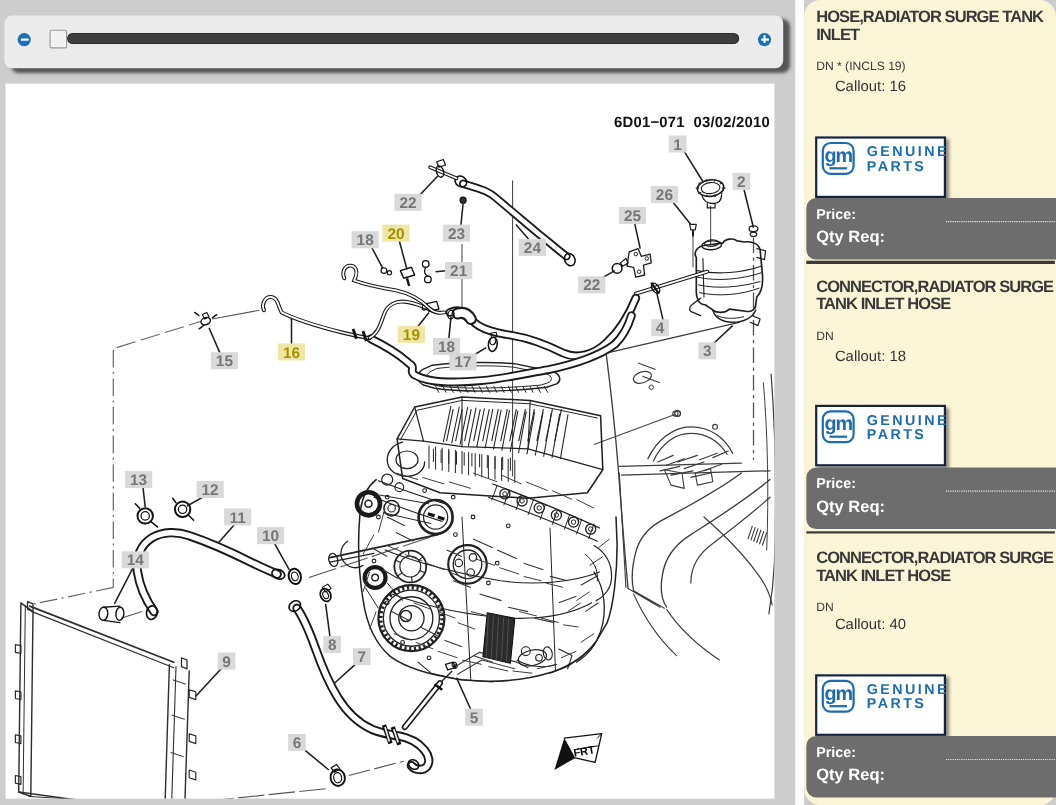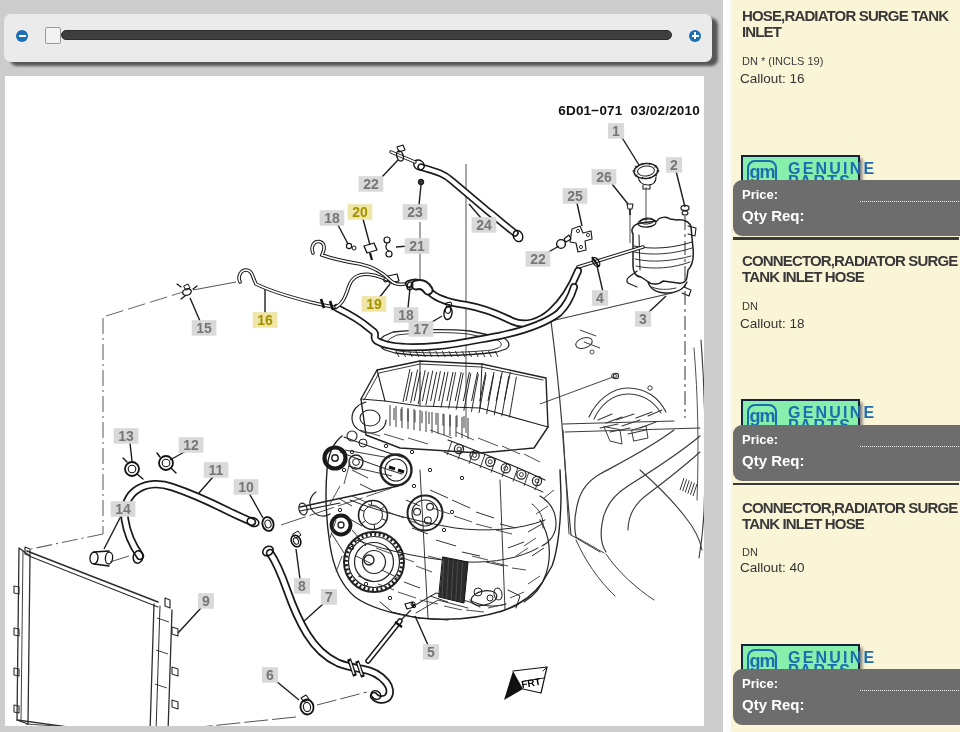--- a/index.html
+++ b/index.html
@@ -7,33 +7,33 @@
   background:#ebebeb; border-radius:7px; box-shadow:6px 4px 3px rgba(45,45,45,0.75); }
 .zbtn { position:absolute; width:12px; height:12px; border-radius:50%; background:#1b6fb4; }
 .zbtn .h { position:absolute; left:2.5px; top:5px; width:7px; height:2px; background:#fff; }
 .zbtn .v { position:absolute; left:5px; top:2.5px; width:2px; height:7px; background:#fff; }
 #handle { position:absolute; left:41px; top:13px; width:16px; height:17px;
   background:#f2f2f2; border:1px solid #9a9a9a; border-radius:2px; }
 #track { position:absolute; left:57px; top:16px; width:611px; height:9.5px;
   background:#3e3e3e; border:1px solid #2c2c2c; border-radius:5px; }
 #panel { position:absolute; left:5px; top:76px; width:699px; height:650px; background:#fff; }
 #whitegap { position:absolute; left:723px; top:0; width:8px; height:732px; background:#fdfdfd; }
-#sidebar { position:absolute; left:731px; top:0; width:229px; height:732px; background:#fbf5d8; }
+#sidebar { position:absolute; left:731px; top:0; width:229px; height:732px; background:#fbf5d8;border-radius:15px; }
 .h1 { position:absolute; left:11px; white-space:nowrap; font-size:15px; font-weight:bold;
   color:#383838; line-height:16px; letter-spacing:-0.85px; }
 .dn { position:absolute; left:11px; font-size:11px; color:#3a3a3a; }
-.co { position:absolute; left:9px; font-size:13.5px; color:#333; }
-.gmbox { position:absolute; left:10px; width:119px; height:46px; background:#86efac;
-  border:2px solid #15243e; box-shadow:2.5px 2.5px 3px rgba(40,40,40,0.55);margin-top:31px; }
+.co { position:absolute; left:28px; font-size:13.5px; color:#333; }
+.gmbox { position:absolute; left:10px; width:119px; height:56px; background:#ffffff;
+  border:2px solid #15243e; box-shadow:2.5px 2.5px 3px rgba(40,40,40,0.55); }
 .gmemb { position:absolute; left:4px; top:3px; width:30px; height:30px;
   border:2.5px solid #1d6bb0; border-radius:8px; text-align:center; }
 .gmtxt { font-size:18px; font-weight:bold; color:#1d6bb0; letter-spacing:-1px;
   position:relative; top:-0.5px; }
 .gmu { position:absolute; left:5px; bottom:3.5px; width:16px; height:2px; background:#1d6bb0; }
-.gmgen { position:absolute; left:45px; top:5px; font-size:16px; font-weight:bold;
+.gmgen { position:absolute; left:45px; top:5px; font-size:13px; font-weight:bold;
   color:#1d6bb0; letter-spacing:2.2px; line-height:13px; }
 .price { position:absolute; left:2px; width:240px; height:56px; background:#6d6d6d;
   border-radius:9px; color:#fff; }
 .price .pr { position:absolute; left:9px; top:7px; font-size:13px; font-weight:bold; }
 .price .qr { position:absolute; left:9px; top:27px; font-size:15px; font-weight:bold; }
 .price .dots { position:absolute; left:127px; top:21px; width:105px;
   border-bottom:1.6px dotted #f0f0f0; }
 .sep { position:absolute; left:2px; width:226px; height:2.5px; background:#3a3a3a; }
 </style></head>
 <body>

